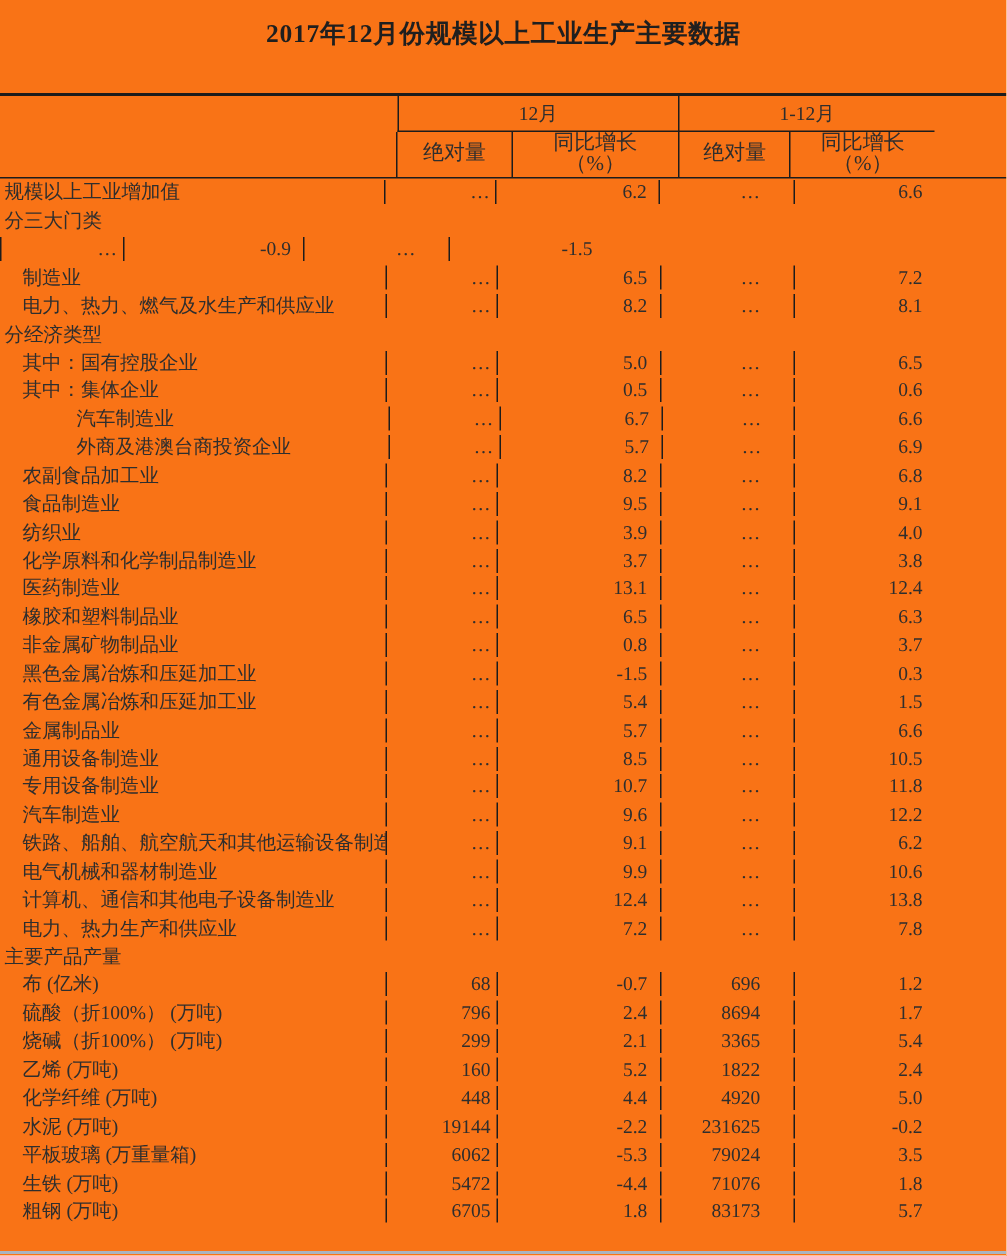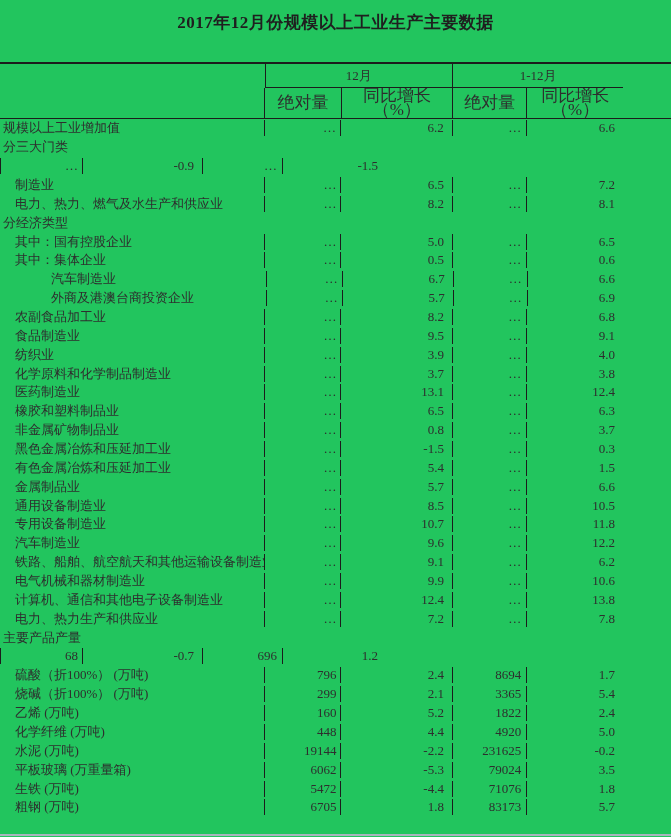--- a/index.html
+++ b/index.html
@@ -1,19 +1,19 @@
 <!DOCTYPE html>
 <html><head>
 <meta charset="utf-8">
 <style>
   html,body{margin:0;padding:0;background:#ffffff;}
   #page{
     position:relative;
     width:671px;height:837px;
-    background:#22c55e;
+    background:#f97316;
     font-family:"Liberation Serif","DejaVu Serif",serif;
     color:#2e2e2e;
     overflow:hidden;
   }
   #title{
     position:absolute;top:11px;left:0;width:671px;
     text-align:center;
     font-size:17px;font-weight:bold;color:#1f1f1f;
     letter-spacing:0.5px;
   }
@@ -35,34 +35,34 @@
   
   #thead{border-bottom:1px solid #1c1c1c;}
   .hrow1{height:24px;}
   .hrow1 .grp{
     display:flex;align-items:center;justify-content:center;
     font-size:13px;border-bottom:1px solid #1c1c1c;
   }
   .hrow2{height:30px;}
   .hrow2 .sub{
     display:flex;align-items:center;justify-content:center;
-    text-align:center;font-size:17px;line-height:14px;
+    text-align:center;font-size:14px;line-height:14px;
     white-space:pre-line;
   }
   
   .row{height:18.87px;align-items:center;}
   .label{font-size:13px;}
   .ind0{padding-left:3px;}
   .ind1{padding-left:15px;}
   .ind2{padding-left:51px;}
   .num{font-size:13px;text-align:right;}
   .num.c1{padding-right:4px;}
   .num.c2{padding-right:8px;}
   .num.c3{padding-right:5px;}
-  .num.c4{padding-right:8px;}
+  .num.c4{padding-right:8px;margin-left:17px;}
   #bottom-line{
     position:absolute;left:0;top:834px;width:671px;height:2px;
     background:#aab4bf;
   }
 </style>
 </head>
 <body>
 
 <div id="page">
 
@@ -275,20 +275,21 @@
           <div class="cell num bl c4">7.8</div>
         </div>
         <div class="row">
           <div class="cell c0 label ind0">主要产品产量</div>
           <div class="cell num bl c1"></div>
           <div class="cell num bl c2"></div>
           <div class="cell num bl c3"></div>
           <div class="cell num bl c4"></div>
         </div>
         <div class="row">
+          <div class="cell c0 label ind1">布 (亿米)</div>
           <div class="cell num bl c1">68</div>
           <div class="cell num bl c2">-0.7</div>
           <div class="cell num bl c3">696</div>
           <div class="cell num bl c4">1.2</div>
         </div>
         <div class="row">
           <div class="cell c0 label ind1">硫酸（折100%） (万吨)</div>
           <div class="cell num bl c1">796</div>
           <div class="cell num bl c2">2.4</div>
           <div class="cell num bl c3">8694</div>

